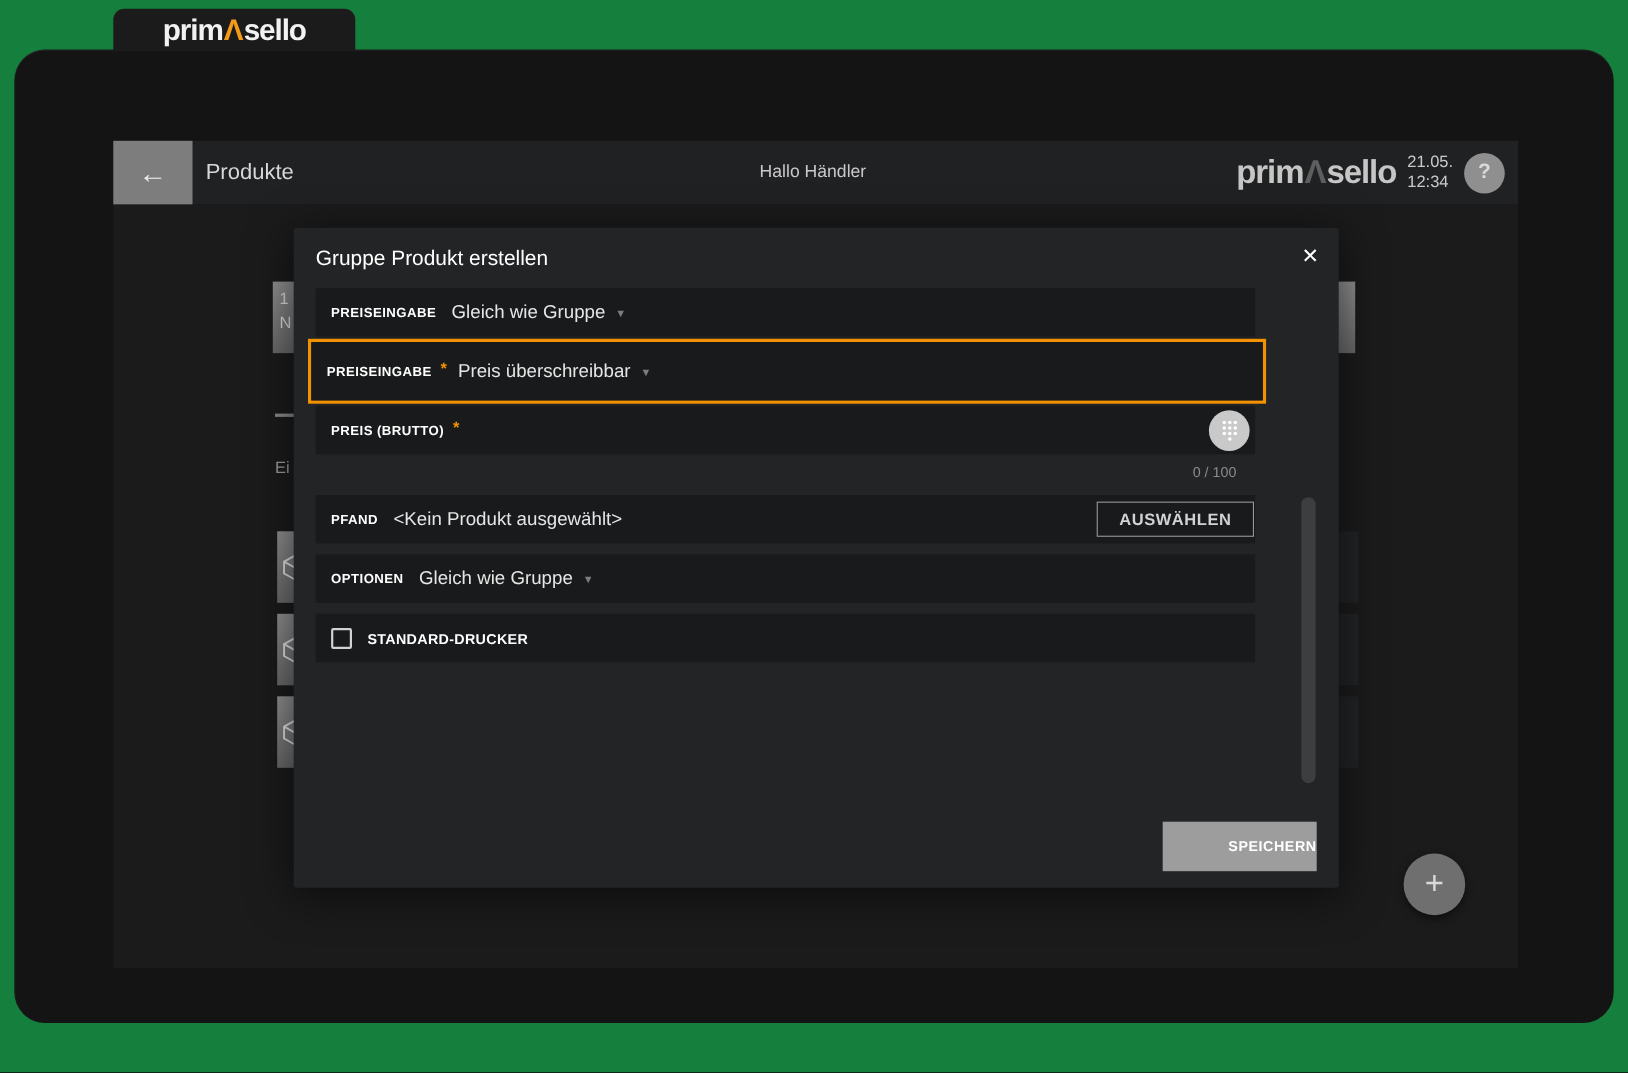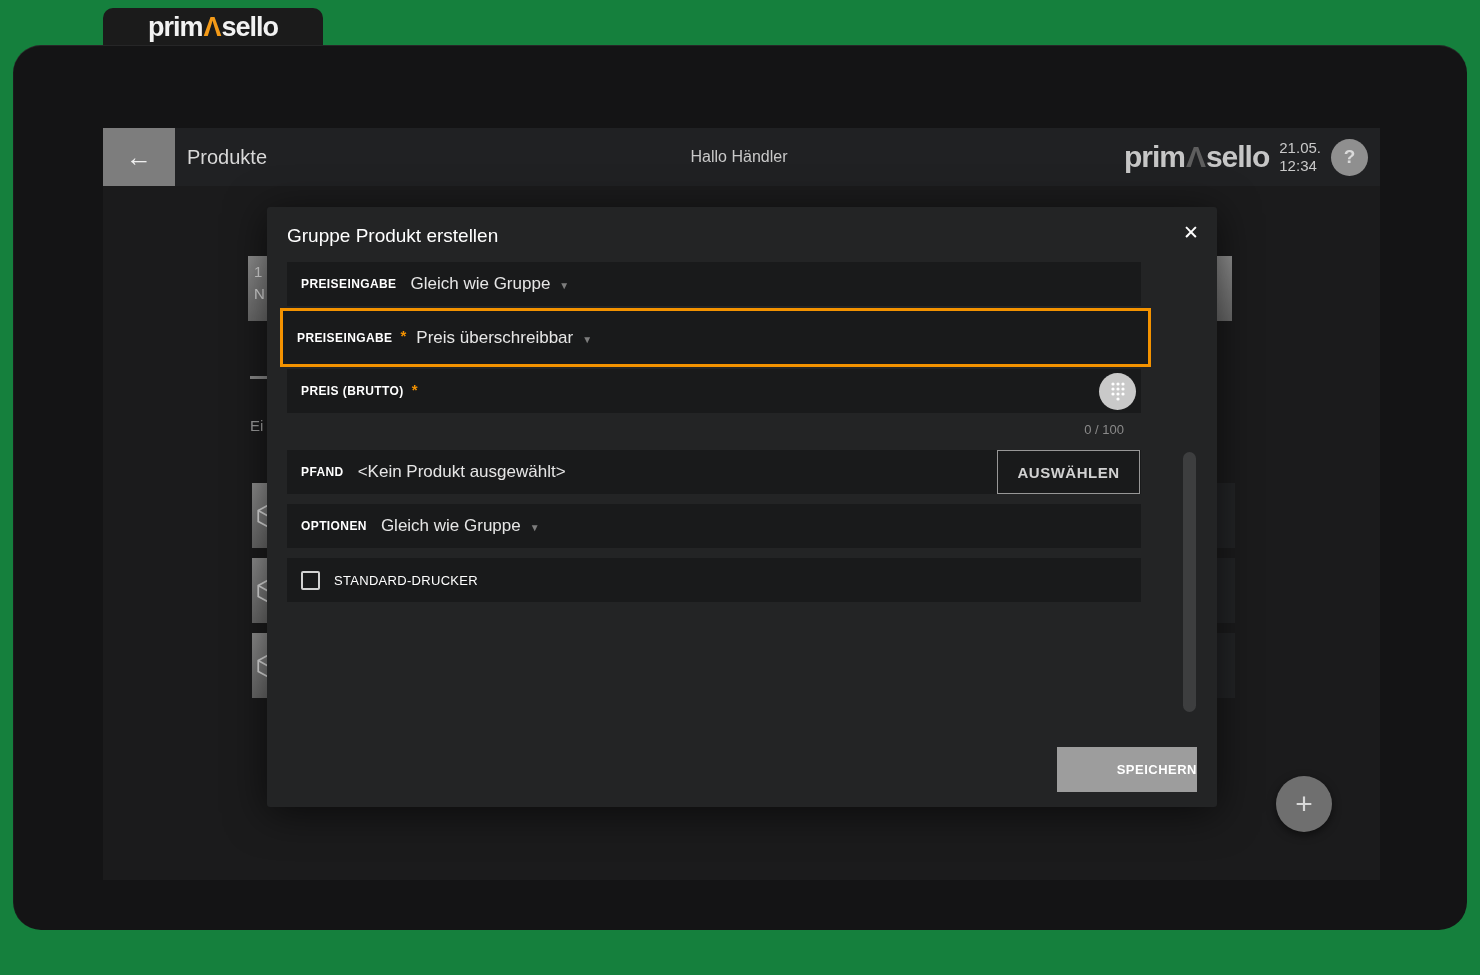--- a/index.html
+++ b/index.html
@@ -70,28 +70,28 @@
   .hl-box { border:3px solid #f39200; margin:0 -10px 2px -7px; }
   .hl-box .frow { height:53px; margin-bottom:0; }
 
   .np-btn { margin-left:auto; margin-right:-9px; width:37px; height:37px; border-radius:50%;
             background:#c9c9c9; border:none; cursor:pointer;
             display:flex; align-items:center; justify-content:center; }
 
   .gap18 { margin-top:18px; }
   .counter { text-align:right; padding-right:17px; font-size:13px; color:#8a8a8a; margin:9px 0 13px; }
 
-  .sel-btn { margin-left:auto; margin-right:-13px; width:143px; height:44px;
+  .sel-btn { margin-left:auto; margin-right:-13px; width:143px; height:32px;
              border:1px solid #979797; background:transparent; cursor:pointer;
              color:#d2d2d2; font-size:15px; font-weight:bold; letter-spacing:.5px; }
   .mt10 { margin-top:10px; }
   .section-label { margin-top:23px; padding-left:14px; font-size:15px; color:#8d8d8d; letter-spacing:.4px; }
   .cb { width:19px; height:19px; border:2px solid #d2d2d2; border-radius:2px; margin-right:14px;
         background:transparent; flex:0 0 auto; cursor:pointer; }
-  .cb-label { font-size:13px; font-weight:normal; color:#ffffff; letter-spacing:.3px; }
+  .cb-label { font-size:13px; font-weight:bold; color:#ffffff; letter-spacing:.3px; }
 
   .m-scrollbar { position:absolute; left:916px; top:245px; width:13px; height:260px;
                  background:#3d3e3f; border-radius:7px; cursor:pointer; }
 
   .m-footer { position:absolute; right:20px; top:540px; display:flex; gap:16px; }
   .btn-cancel { width:140px; height:45px; border:2px solid #ababab; background:transparent; cursor:pointer;
                 color:#b8b8b8; font-size:17px; font-weight:bold; letter-spacing:.5px; }
   .btn-save { width:140px; height:45px; border:none; background:#9d9d9d; cursor:pointer;
               color:#ffffff; font-size:13px; font-weight:bold; letter-spacing:.5px;text-align:right; }
 </style>

